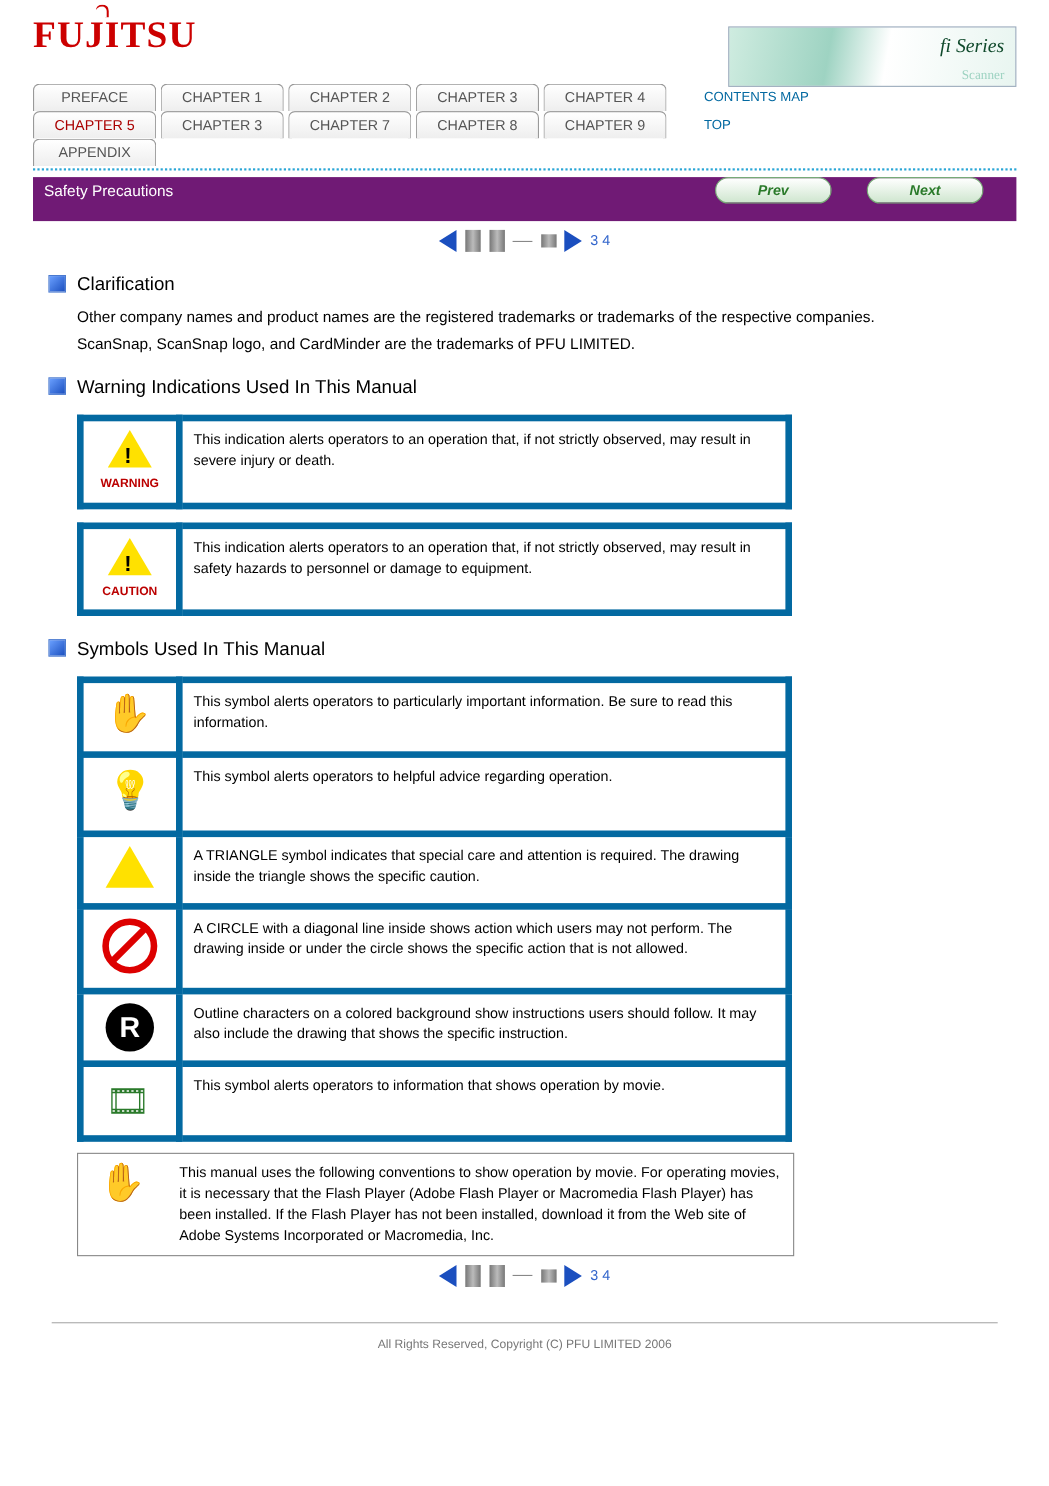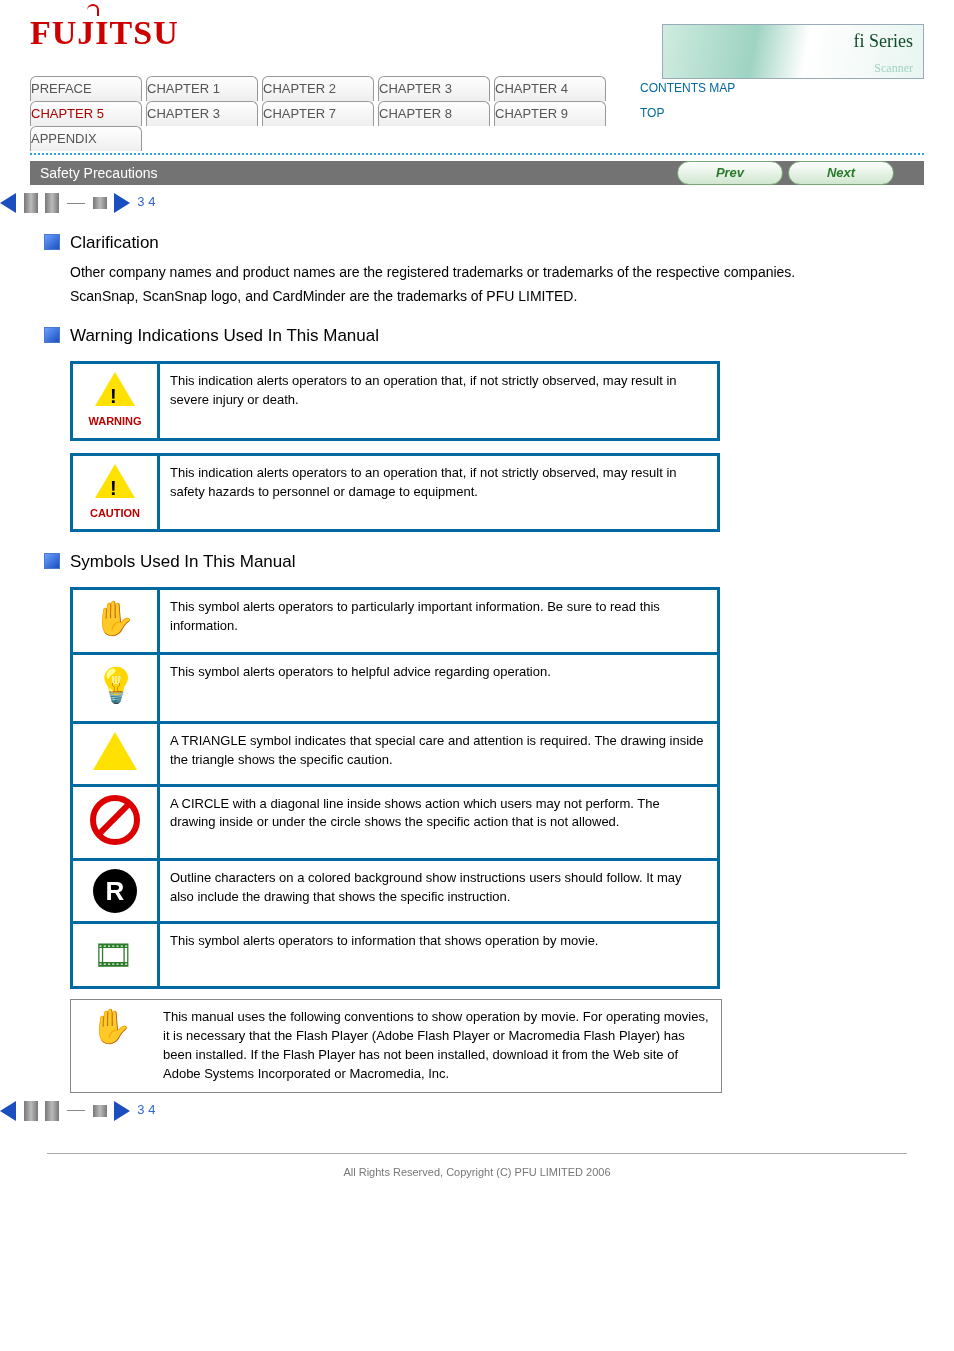--- a/index.html
+++ b/index.html
@@ -2,44 +2,44 @@
 <html><head>
 <meta charset="utf-8">
 <style>
 html,body{margin:0;padding:0;font-family:Arial,Helvetica,sans-serif;background:#fff;color:#000}
 .page{width:954px;margin:0 auto;position:relative}
 .headerbar{position:relative;height:62px;padding:14px 30px 0 30px}
 .logoF{font-family:"Times New Roman",serif;font-weight:bold;color:#c00;font-size:34px;letter-spacing:1px}
 .logoF .inf{position:relative;display:inline-block}
 .logoF .inf::before{content:"";position:absolute;top:-10px;left:50%;transform:translateX(-50%);width:10px;height:10px;border:2px solid #c00;border-left:none;border-bottom:none;border-radius:50% 50% 0 0}
 .seriesimg{position:absolute;right:30px;top:24px;width:260px;height:53px;border:1px solid #9ab;background:linear-gradient(100deg,#cfece0 0%,#9ed3c2 35%,#fff 55%,#e8f5f0 100%);overflow:hidden}
-.seriesimg .fi{position:absolute;right:10px;top:6px;font-family:"Times New Roman",serif;font-size:18px;color:#104a2c}
+.seriesimg .fi{position:absolute;right:10px;top:6px;font-family:"Times New Roman",serif;font-style:italic;font-size:18px;color:#104a2c}
 .seriesimg .sc{position:absolute;right:10px;bottom:2px;font-family:"Brush Script MT",cursive;font-size:12px;color:#9ed3c2}
 .tabsrow{display:flex;padding:0 0 0 30px}
-.tab{border:1px solid #999;border-bottom:none;border-radius:6px 6px 0 0;background:linear-gradient(#fff,#eee);min-width:110px;height:24px;line-height:24px;font-size:13px;color:#555;margin-right:4px;cursor:pointer}
+.tab{border:1px solid #999;border-bottom:none;border-radius:6px 6px 0 0;background:linear-gradient(#fff,#eee);min-width:110px;height:24px;line-height:24px;text-align:center;font-size:13px;color:#555;margin-right:4px;cursor:pointer}
 .tab.hot{color:#a00}
 .sidelinks{position:absolute;left:640px;font-size:12px;line-height:20px}
 .sidelinks .ln{color:#0369a1;cursor:pointer}
 .dotline{border-bottom:2px dotted #2aa6d6;margin:2px 30px 0 30px}
-.titlebar{background:#737373;margin:6px 30px 0 30px;height:24px;position:relative}
+.titlebar{background:#701a75;margin:6px 30px 0 30px;height:40px;position:relative}
 .titlebar .ttl{color:#fff;font-size:14px;line-height:24px;padding-left:10px}
 .pill{position:absolute;top:0;height:22px;width:104px;border:1px solid #7a7;border-radius:12px;background:linear-gradient(#fff,#cfe6cf);text-align:center;font-style:italic;font-weight:bold;color:#2a7a2a;font-size:13px;line-height:22px;cursor:pointer}
-.pill.prev{right:141px}.pill.next{right:30px}
-.contentnav{text-align:left;margin:8px 0 4px 0;font-size:13px;color:#36c}
+.pill.prev{right:168px}.pill.next{right:30px}
+.contentnav{text-align:center;margin:8px 0 4px 0;font-size:13px;color:#36c}
 .navtri{display:inline-block;vertical-align:middle}
 .triL{width:0;height:0;border-top:10px solid transparent;border-bottom:10px solid transparent;border-right:16px solid #1b4fbf;margin-right:2px}
 .triR{width:0;height:0;border-top:10px solid transparent;border-bottom:10px solid transparent;border-left:16px solid #1b4fbf;margin-left:2px}
 .bar3d{display:inline-block;width:14px;height:20px;background:linear-gradient(90deg,#777,#bbb,#777);vertical-align:middle;margin:0 2px}
 .dash{display:inline-block;width:18px;border-top:1px solid #888;vertical-align:middle;margin:0 2px}
 .sec{margin:10px 44px 0 44px;font-size:14px;line-height:1.45}
 .bullet{display:inline-block;width:14px;height:14px;background:linear-gradient(135deg,#6aa0ff,#1b4fbf);border:1px solid #4a7ad0;vertical-align:middle;margin-right:10px;margin-top:-3px}
 .h2{font-size:17px;font-weight:normal;margin:18px 0 6px 0}
 .p1{margin:4px 0 4px 26px}
 .boxtbl{margin:12px 0 10px 26px;border-collapse:collapse;width:650px}
-.boxtbl td{border:3px solid #0369a1;padding:8px 10px;font-size:13px;vertical-align:top}
+.boxtbl td{border:6px solid #0369a1;padding:8px 10px;font-size:13px;vertical-align:top}
 .symcell{width:64px;text-align:center;padding:4px}
 .warnTri{display:inline-block;width:0;height:0;border-left:20px solid transparent;border-right:20px solid transparent;border-bottom:34px solid #ffe100;position:relative}
 .warnTri::after{content:"!";position:absolute;left:-5px;top:10px;font-weight:bold;font-size:20px;color:#000}
 .warnTriSm{display:inline-block;width:0;height:0;border-left:22px solid transparent;border-right:22px solid transparent;border-bottom:38px solid #ffe100}
 .nocircle{display:inline-block;width:38px;height:38px;border:6px solid #d00;border-radius:50%;position:relative}
 .nocircle::after{content:"";position:absolute;left:-4px;top:14px;width:46px;height:6px;background:#d00;transform:rotate(-45deg)}
 .rcircle{display:inline-block;width:44px;height:44px;border-radius:50%;background:#000;color:#fff;font-weight:bold;font-size:26px;line-height:44px;text-align:center}
 .hand{display:inline-block;width:44px;height:40px;position:relative}
 .hand::before{content:"✋";font-size:34px;color:#d9a25a;position:absolute;left:0;top:-4px}
 .bulb{display:inline-block;width:44px;height:44px;position:relative}

